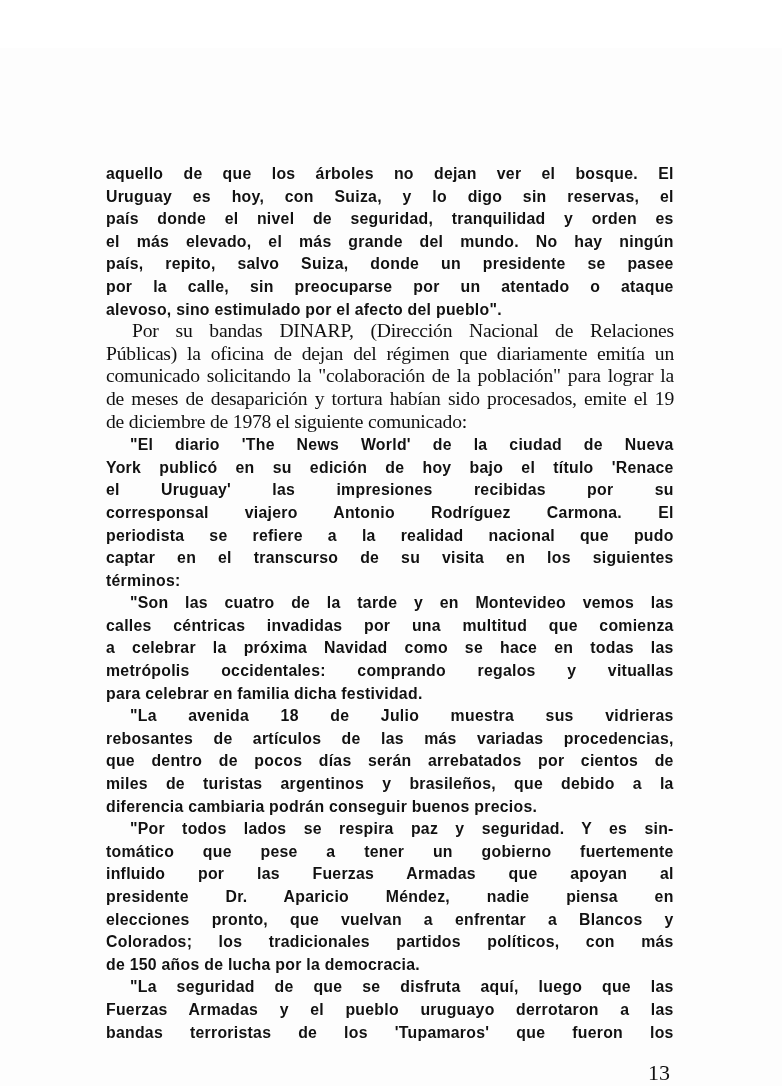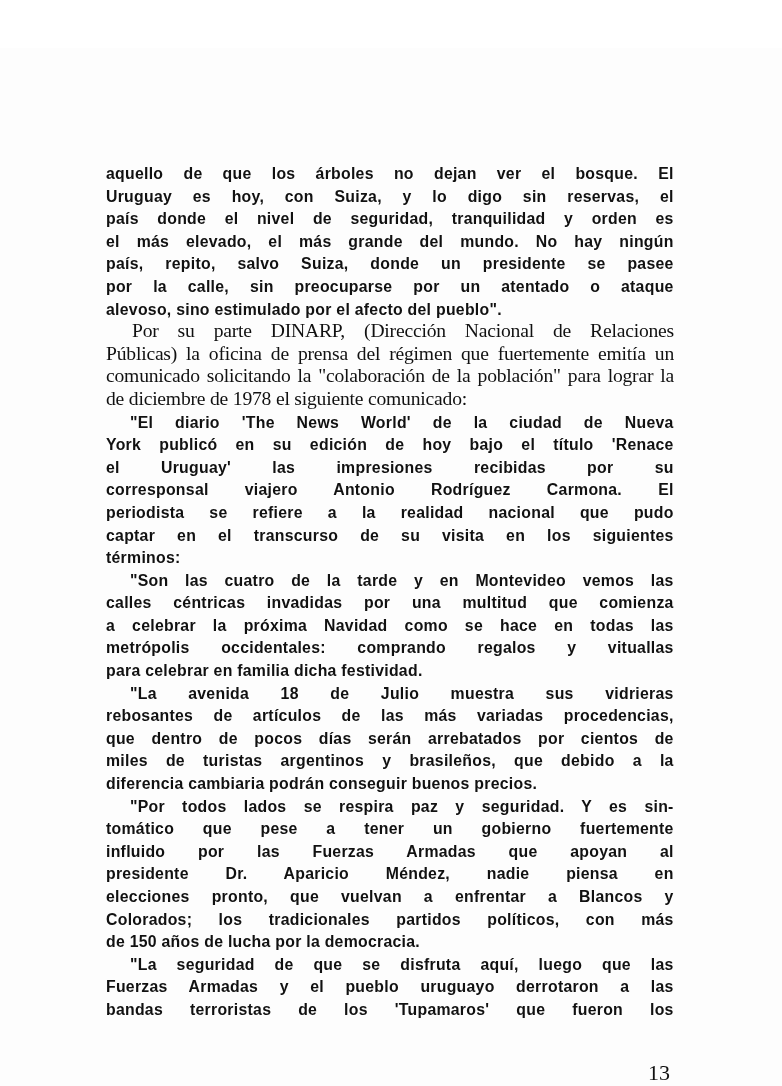--- a/index.html
+++ b/index.html
@@ -23,23 +23,24 @@
       <span class="line bold">aquello de que los árboles no dejan ver el bosque. El</span>
       <span class="line bold">Uruguay es hoy, con Suiza, y lo digo sin reservas, el</span>
       <span class="line bold">país donde el nivel de seguridad, tranquilidad y orden es</span>
       <span class="line bold">el más elevado, el más grande del mundo. No hay ningún</span>
       <span class="line bold">país, repito, salvo Suiza, donde un presidente se pasee</span>
       <span class="line bold">por la calle, sin preocuparse por un atentado o ataque</span>
       <span class="line bold last">alevoso, sino estimulado por el afecto del pueblo".</span>
     </div>
 
     <div>
-      <span class="line serif indent" style="width:542px">Por su parte DINARP, (Dirección Nacional de Relaciones</span>
-      <span class="line serif">Públicas) la oficina de prensa del régimen que fuertemente emitía un</span>
+      <span class="line serif indent" style="width:542px">Por su bandas DINARP, (Dirección Nacional de Relaciones</span>
+      <span class="line serif">Públicas) la oficina de dejan del régimen que diariamente emitía un</span>
       <span class="line serif">comunicado solicitando la "colaboración de la población" para lograr la</span>
+      <span class="line serif">de meses de desaparición y tortura habían sido procesados, emite el 19</span>
       <span class="line serif last">de diciembre de 1978 el siguiente comunicado:</span>
     </div>
 
     <div>
       <span class="line bold indent" style="width:591px">"El diario 'The News World' de la ciudad de Nueva</span>
       <span class="line bold">York publicó en su edición de hoy bajo el título 'Renace</span>
       <span class="line bold">el Uruguay' las impresiones recibidas por su</span>
       <span class="line bold">corresponsal viajero Antonio Rodríguez Carmona. El</span>
       <span class="line bold">periodista se refiere a la realidad nacional que pudo</span>
       <span class="line bold">captar en el transcurso de su visita en los siguientes</span>

